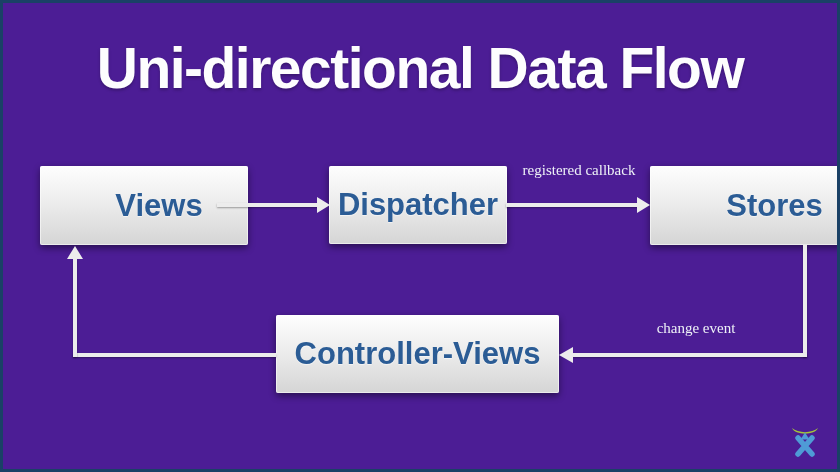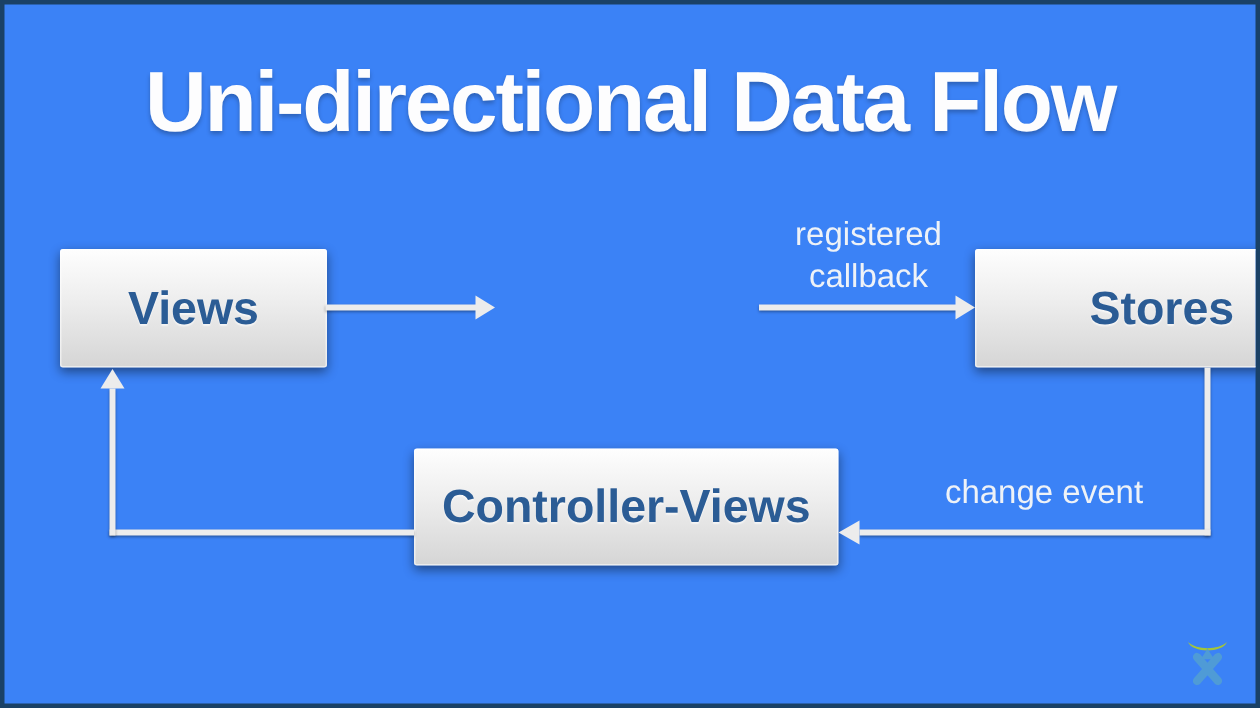--- a/index.html
+++ b/index.html
@@ -1,19 +1,19 @@
 <!DOCTYPE html>
 <html><head>
 <meta charset="utf-8">
 <style>
   html,body { margin:0; padding:0; background:#111; }
   .slide {
     position:relative;
     width:840px; height:472px;
-    background:#3b82f6;
+    background:#4c1d95;
     border:3px solid #1a4166;
     box-sizing:border-box;
     overflow:hidden;
     font-family:"Liberation Sans", sans-serif;
   }
   .title {
     position:absolute; left:0; right:0; top:32px;
     text-align:center;
     color:#fdfdfe;
     font-size:57px;
@@ -26,33 +26,34 @@
     position:absolute;
     background:linear-gradient(180deg,#fefefe 0%,#ededed 45%,#d5d5d5 100%);
     border-radius:2px;
     box-shadow:0 3px 7px rgba(0,0,0,0.45), inset 0 0 0 1px rgba(255,255,255,0.55);
     display:flex; align-items:center; justify-content:center;
     color:#2b5c95;
     font-weight:bold;
     font-size:31px;
     text-shadow:0 1px 1px rgba(255,255,255,0.6);
   }
-  .node-views            { left:37px;  top:163px; width:178px; height:79px; }
+  .node-views            { left:37px;  top:163px; width:178px; height:79px;padding-left:30px; }
   .node-dispatcher       { left:326px; top:163px; width:178px; height:78px; }
   .node-stores           { left:647px; top:163px; width:177px; height:79px;padding-left:36px; }
-  .node-controller-views { left:273px; top:296px; width:283px; height:78px; }
+  .node-controller-views { left:273px; top:312px; width:283px; height:78px; }
 
   .edge-label {
     position:absolute;
     transform:translate(-50%,-50%);
     color:#eef2f7;
-    font-size:22px;
+    font-size:15px;
     text-align:center;
     line-height:1.25;
     white-space:nowrap;
+    font-family:Liberation Serif, serif;
   }
   .edge-label.wrap { white-space:normal; width:130px; }
   .lbl-actions             { left:266px; top:182px; }
   .lbl-registered-callback { left:576px; top:167px; }
   .lbl-change-events       { left:693px; top:325px; }
   .lbl-event-handlers      { left:159px; top:325px; }
 
   .shaft {
     position:absolute;
     background:#ececec;
@@ -85,20 +86,23 @@
 </head>
 <body>
 
 <div class="slide">
 
   <div class="title">Uni-directional Data Flow</div>
 
   <div class="node node-views">
     <span>Views</span>
   </div>
+  <div class="node node-dispatcher">
+    <span>Dispatcher</span>
+  </div>
   <div class="node node-stores">
     <span>Stores</span>
   </div>
   <div class="node node-controller-views">
     <span>Controller-Views</span>
   </div>
 
   <div class="shaft h a1-shaft"></div>
   <div class="head right a1-head"></div>
 

